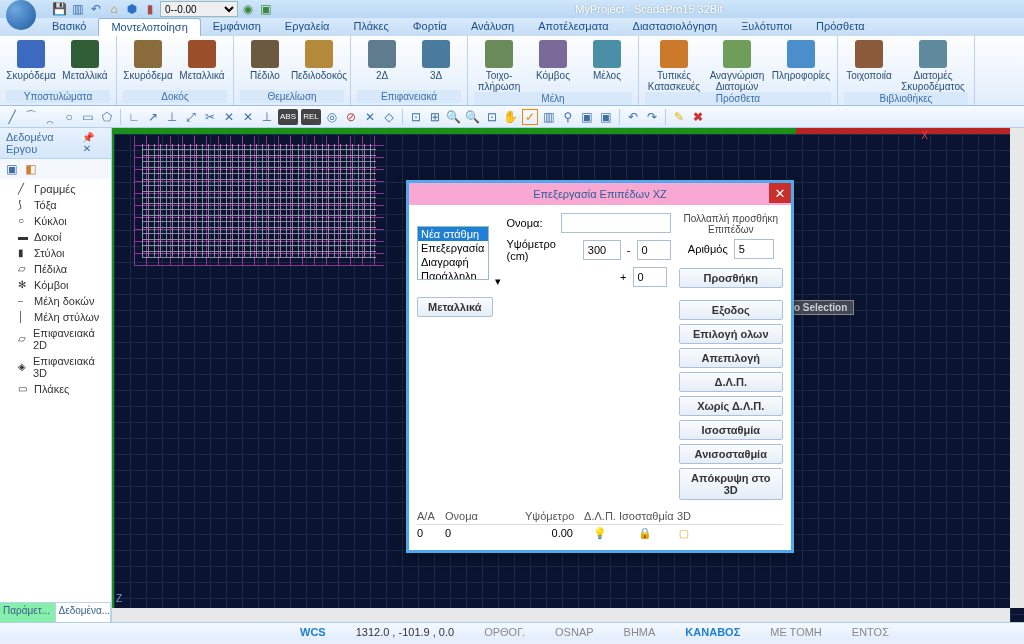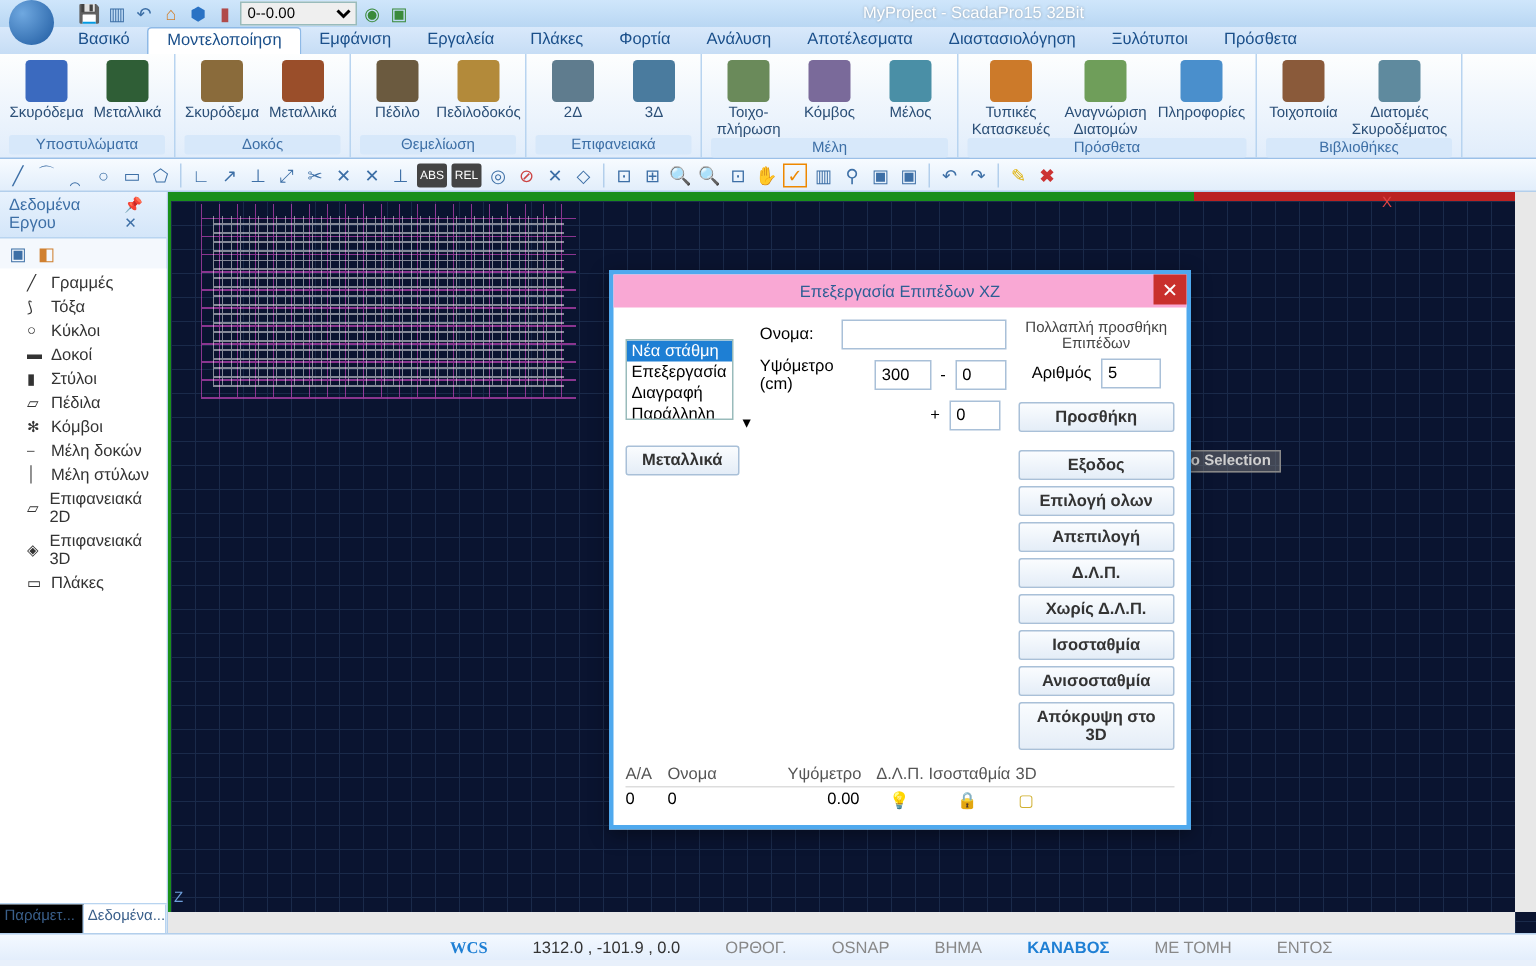--- a/index.html
+++ b/index.html
@@ -23,21 +23,21 @@
 .tb-ico { width: 16px; height: 16px; display: inline-flex; align-items: center; justify-content: center; color: #3d6fa6; cursor: pointer; font-size: 12px; }
 .tb-sep { width: 1px; height: 16px; background: #b3cfec; margin: 0 2px; }
 .main { display: flex; height: 494px; }
 .project-panel { width: 112px; background: #f4f8fd; border-right: 1px solid #b3cfec; display: flex; flex-direction: column; }
 .panel-title { background: linear-gradient(to bottom,#e8f2fd,#d4e6f9); padding: 3px 6px; color: #3d6fa6; border-bottom: 1px solid #b8d4f0; display: flex; justify-content: space-between; align-items: center; }
 .panel-tools { padding: 2px 4px; display: flex; gap: 3px; }
 .tree { flex: 1; background: #fff; padding: 2px; }
 .tree-item { padding: 2px 4px 2px 16px; color: #333; cursor: pointer; display: flex; align-items: center; gap: 4px; font-size: 11px; }
 .tree-item .ti-ico { width: 12px; height: 12px; display: inline-block; font-size: 10px; }
 .panel-tabs { display: flex; height: 20px; border-top: 1px solid #b8d4f0; }
-.panel-tab { flex: 1; background: #000000; border-right: 1px solid #b8d4f0; font-size: 10px; padding: 2px 3px; color: #3a5f8a; overflow: hidden; white-space: nowrap; }
+.panel-tab { flex: 1; background: #86efac; border-right: 1px solid #b8d4f0; font-size: 10px; padding: 2px 3px; color: #3a5f8a; overflow: hidden; white-space: nowrap; }
 .panel-tab.active { background: #fff; }
 .canvas { flex: 1; position: relative; background: #0a1430; overflow: hidden; }
 .ruler-h { position: absolute; top: 0; left: 0; right: 0; height: 6px; background: linear-gradient(to right,#1a8f1a 0%,#1a8f1a 75%,#b22 75%,#b22 100%); }
 .ruler-v { position: absolute; top: 0; left: 0; bottom: 0; width: 2px; background: #1a8f1a; }
 .grid { position: absolute; inset: 6px 0 0 2px; background-image: linear-gradient(#1a2a4a 1px,transparent 1px),linear-gradient(90deg,#1a2a4a 1px,transparent 1px); background-size: 16px 16px; }
 .floorplan { position: absolute; top: 8px; left: 22px; width: 250px; height: 130px; }
 .floorplan::before { content:""; position:absolute; inset:0; background: repeating-linear-gradient(0deg,#e04bcf 0,#e04bcf 1px,transparent 1px,transparent 12px), repeating-linear-gradient(90deg,#e04bcf 0,#e04bcf 1px,transparent 1px,transparent 12px); opacity:.6; }
 .floorplan::after { content:""; position:absolute; inset:8px; background: repeating-linear-gradient(0deg,#fff 0,#fff 1px,transparent 1px,transparent 6px), repeating-linear-gradient(90deg,#fff 0,#fff 1px,transparent 1px,transparent 6px); opacity:.5; }
 .scrollbar-h { position:absolute; bottom:0; left:0; right:14px; height:14px; background:#e8e8e8; }
 .scrollbar-v { position:absolute; top:0; right:0; bottom:14px; width:14px; background:#e8e8e8; }
@@ -56,21 +56,21 @@
 .btn { background: linear-gradient(to bottom,#fafcfe,#e4edf7); border: 1px solid #a9c0d8; padding: 3px 10px; border-radius: 2px; cursor: pointer; color: #333; font-size: 11px; font-weight: bold; }
 .dlg-right { width: 112px; display: flex; flex-direction: column; gap: 4px; }
 .dlg-right .rlabel { font-size: 10px; color: #444; text-align: center; }
 .dlg-table { margin: 0 8px 8px; }
 .dlg-thead { display: flex; font-size: 10px; color: #555; border-bottom: 1px solid #ddd; padding: 2px 0; }
 .dlg-trow { display: flex; font-size: 10px; padding: 2px 0; }
 .c1{width:28px}.c2{width:80px}.c3{width:56px;text-align:right;padding-right:8px}.c4{width:38px;text-align:center}.c5{width:52px;text-align:center}.c6{width:26px;text-align:center}
 .statusbar { height: 18px; background: linear-gradient(to bottom,#f4f9ff,#e3eefc); border-top: 1px solid #b3cfec; display: flex; align-items: center; gap: 30px; padding: 0 40px; font-size: 10px; }
 .statusbar .sb { color: #888; }
 .statusbar .sb.active { color: #1e7fd4; font-weight: bold; }
-.statusbar .wcs { color: #1e7fd4; font-weight: bold; margin-left: 260px; font-family: Liberation Serif, serif; }
+.statusbar .wcs { color: #1e7fd4; font-weight: bold; margin-left: 260px; }
 .statusbar .coords { color: #333; }
 .hint-box { position:absolute; top:172px; left:656px; background:rgba(120,120,120,.5); color:#cfcfcf; font-size:10px; padding:1px 6px; border:1px solid #888;font-weight:bold; }
 </style>
 </head>
 <body>
 
 <div class="title-bar">
   <div class="app-orb"></div>
   <div class="qat">
     <span class="tb-ico">💾</span>

